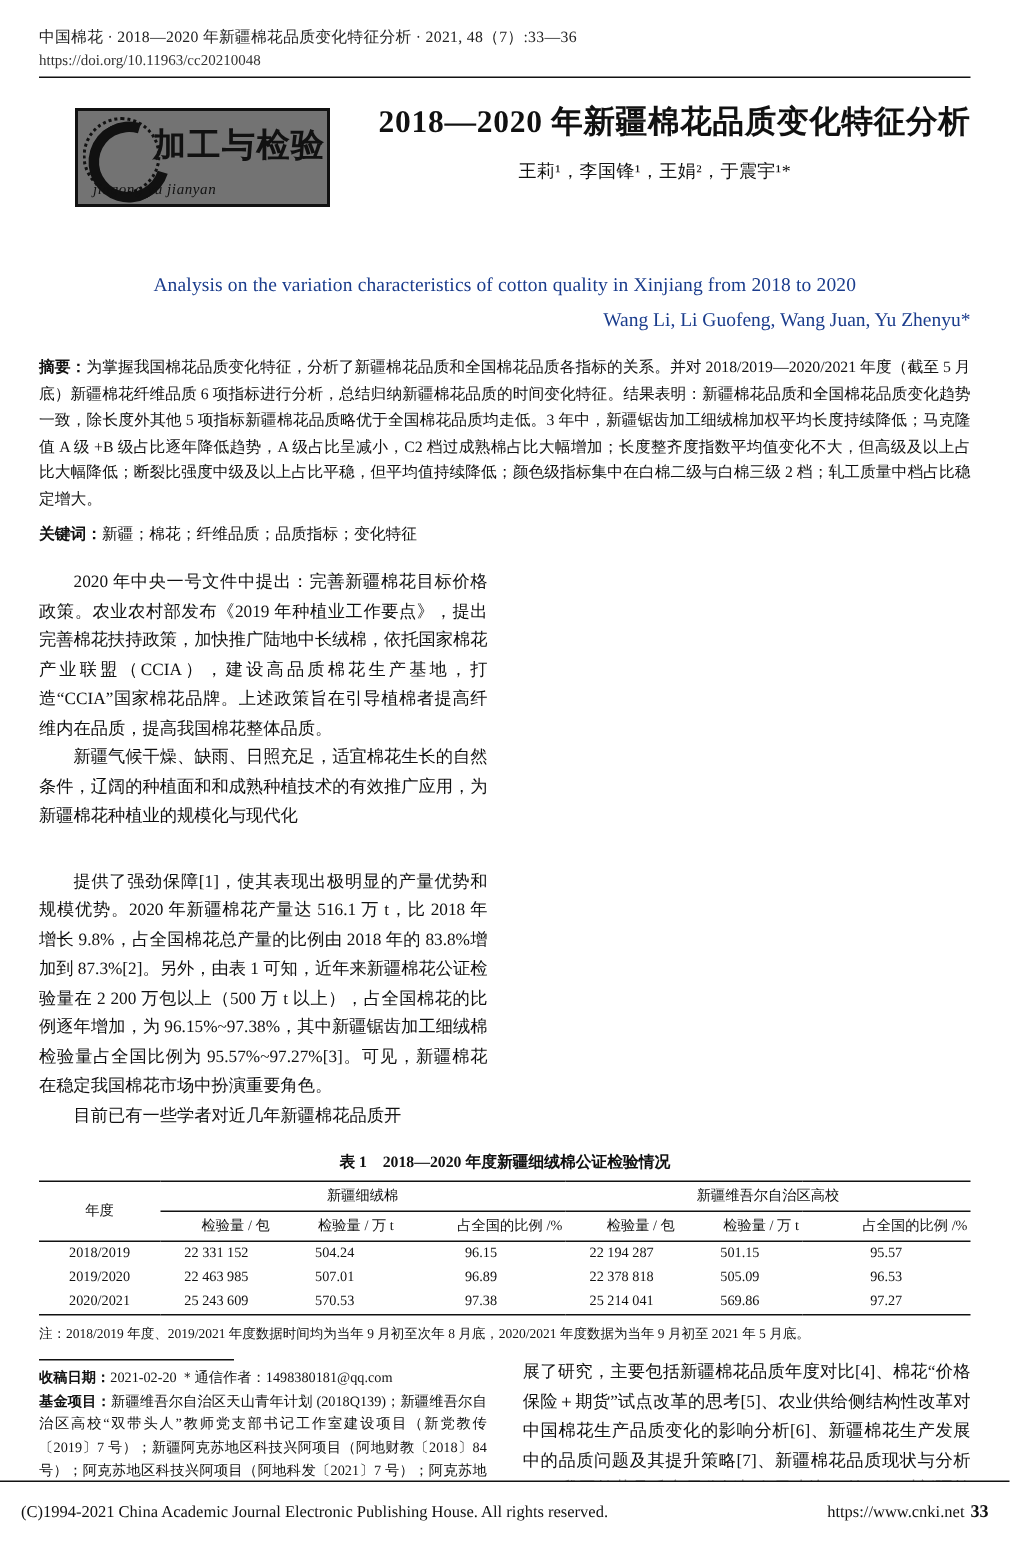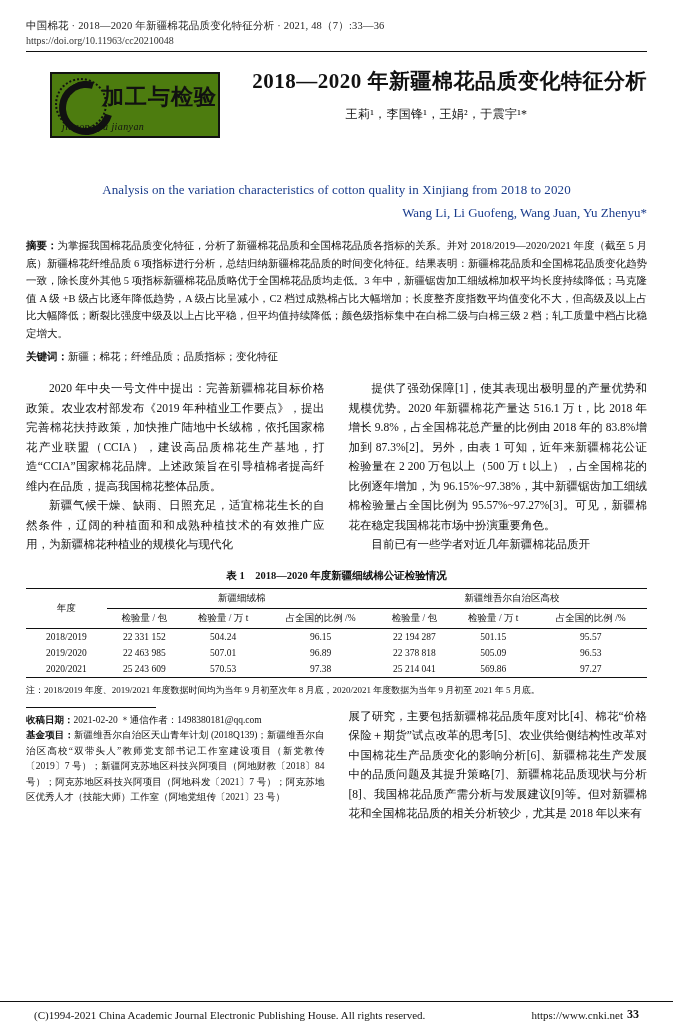--- a/index.html
+++ b/index.html
@@ -50,21 +50,21 @@
     top: 6px;
     width: 170px;
     height: 66px;
   }
   .logo-inner {
     position: relative;
     width: 170px;
     height: 66px;
     border: 2px solid #111;
     box-sizing: border-box;
-    background: #4d7c0f;
+    background: #737373;
   }
   .logo-c {
     position: absolute;
     left: 7px;
     top: 7px;
     width: 40px;
     height: 40px;
     border: 7px solid #111;
     border-radius: 50%;
     border-right-color: transparent;
@@ -154,20 +154,21 @@
   .keywords {
     margin-top: 6px;
     font-size: 10.5px;
     line-height: 17px;
   }
 
   .cols {
     margin-top: 14px;
     display: flex;
     gap: 24px;
+    flex-direction: column;
   }
   .col {
     width: 299px;
     font-size: 11.5px;
     line-height: 19.5px;
     text-align: justify;
     text-justify: inter-ideograph;
   }
   .col p {
     margin: 0 0 0 0;
@@ -195,20 +196,21 @@
     font-weight: normal;
   }
   table.data .toprule td, table.data .toprule th {
     border-top: 1.2px solid #111;
   }
   table.data thead tr.hdr1 th {
     border-bottom: 0.8px solid #111;
   }
   table.data thead tr.hdr2 th {
     border-bottom: 0.8px solid #111;
+    text-align: right;
   }
   table.data tbody tr:last-child td {
     border-bottom: 1.2px solid #111;
   }
   .grp-span {
     border-bottom: 0.8px solid #111;
   }
   .tbl-note {
     font-size: 9px;
     line-height: 14px;
@@ -234,26 +236,26 @@
     border-top: 1px solid #111;
     width: 130px;
     margin-bottom: 5px;
   }
 
   .bottom-bar {
     position: absolute;
     left: 0;
     right: 0;
     bottom: 0;
-    height: 26px;
+    height: 40px;
     border-top: 1px solid #111;
     font-size: 11px;
     display: flex;
     align-items: center;
-    padding: 0 34px;
+    padding: 0 14px;
     box-sizing: border-box;
     color: #111;
     background: #fff;
   }
   .bottom-bar .cnki {
     margin-left: auto;
     margin-right: 4px;
   }
   .bottom-bar .pageno {
     font-weight: bold;

